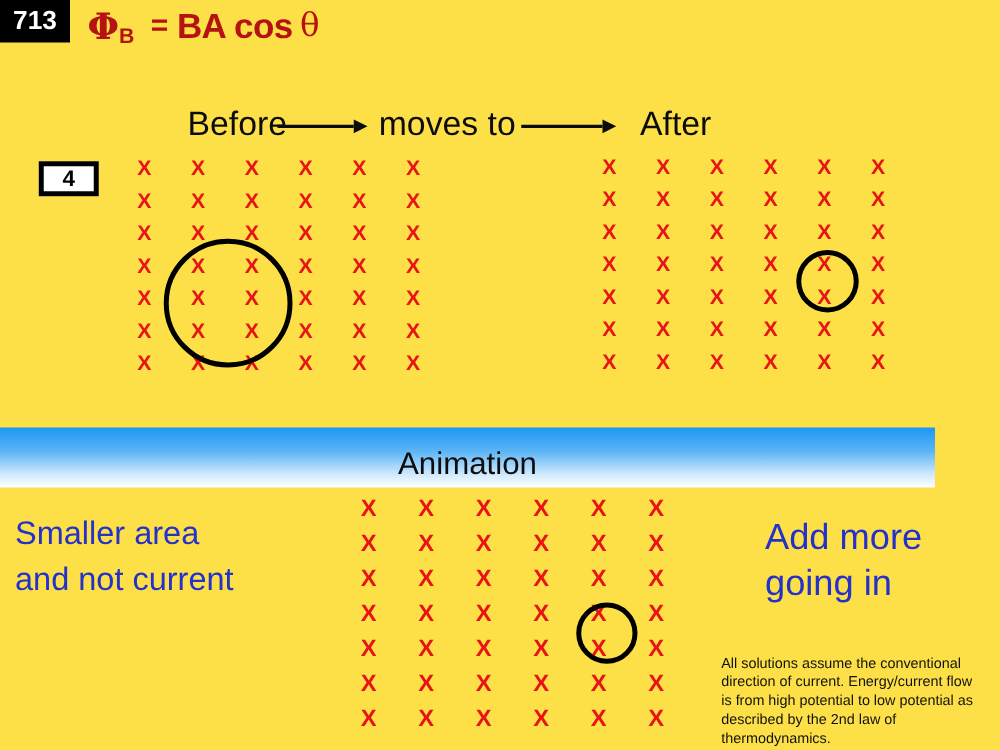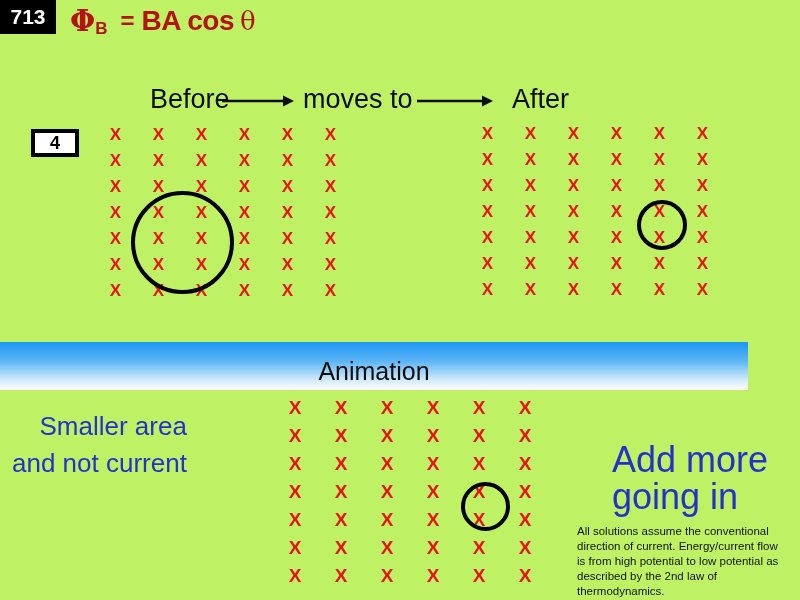--- a/index.html
+++ b/index.html
@@ -1,21 +1,21 @@
 <!DOCTYPE html>
 <html><head>
 <meta charset="utf-8">
 <style>
   * { margin: 0; padding: 0; box-sizing: border-box; }
   html, body { background: #fff; }
   #stage {
     position: relative;
     width: 800px;
     height: 600px;
-    background: #bef264;
+    background: #fde047;
     overflow: hidden;
     font-family: "Liberation Sans", sans-serif;
   }
 
   
   .badge {
     position: absolute; left: 0; top: 0;
     width: 56px; height: 34px;
     background: #000;
     color: #fff;
@@ -109,22 +109,22 @@
     padding-top: 10px;
   }
 
   
   .note {
     position: absolute;
     color: #2431cb;
     font-weight: 500;
     white-space: nowrap;
   }
-  #note-left  { left: 12px;  top: 408px; font-size: 26px; line-height: 37px; text-align: right; }
-  #note-right { left: 612px; top: 441px; font-size: 36px; line-height: 37px; }
+  #note-left  { left: 12px;  top: 408px; font-size: 26px; line-height: 37px; }
+  #note-right { left: 612px; top: 412px; font-size: 29px; line-height: 37px; }
 
   
   .fine-print {
     position: absolute; left: 577px; top: 524px;
     width: 225px;
     color: #111;
     font-size: 11.5px; line-height: 15px;
     white-space: nowrap;
   }
 </style>

